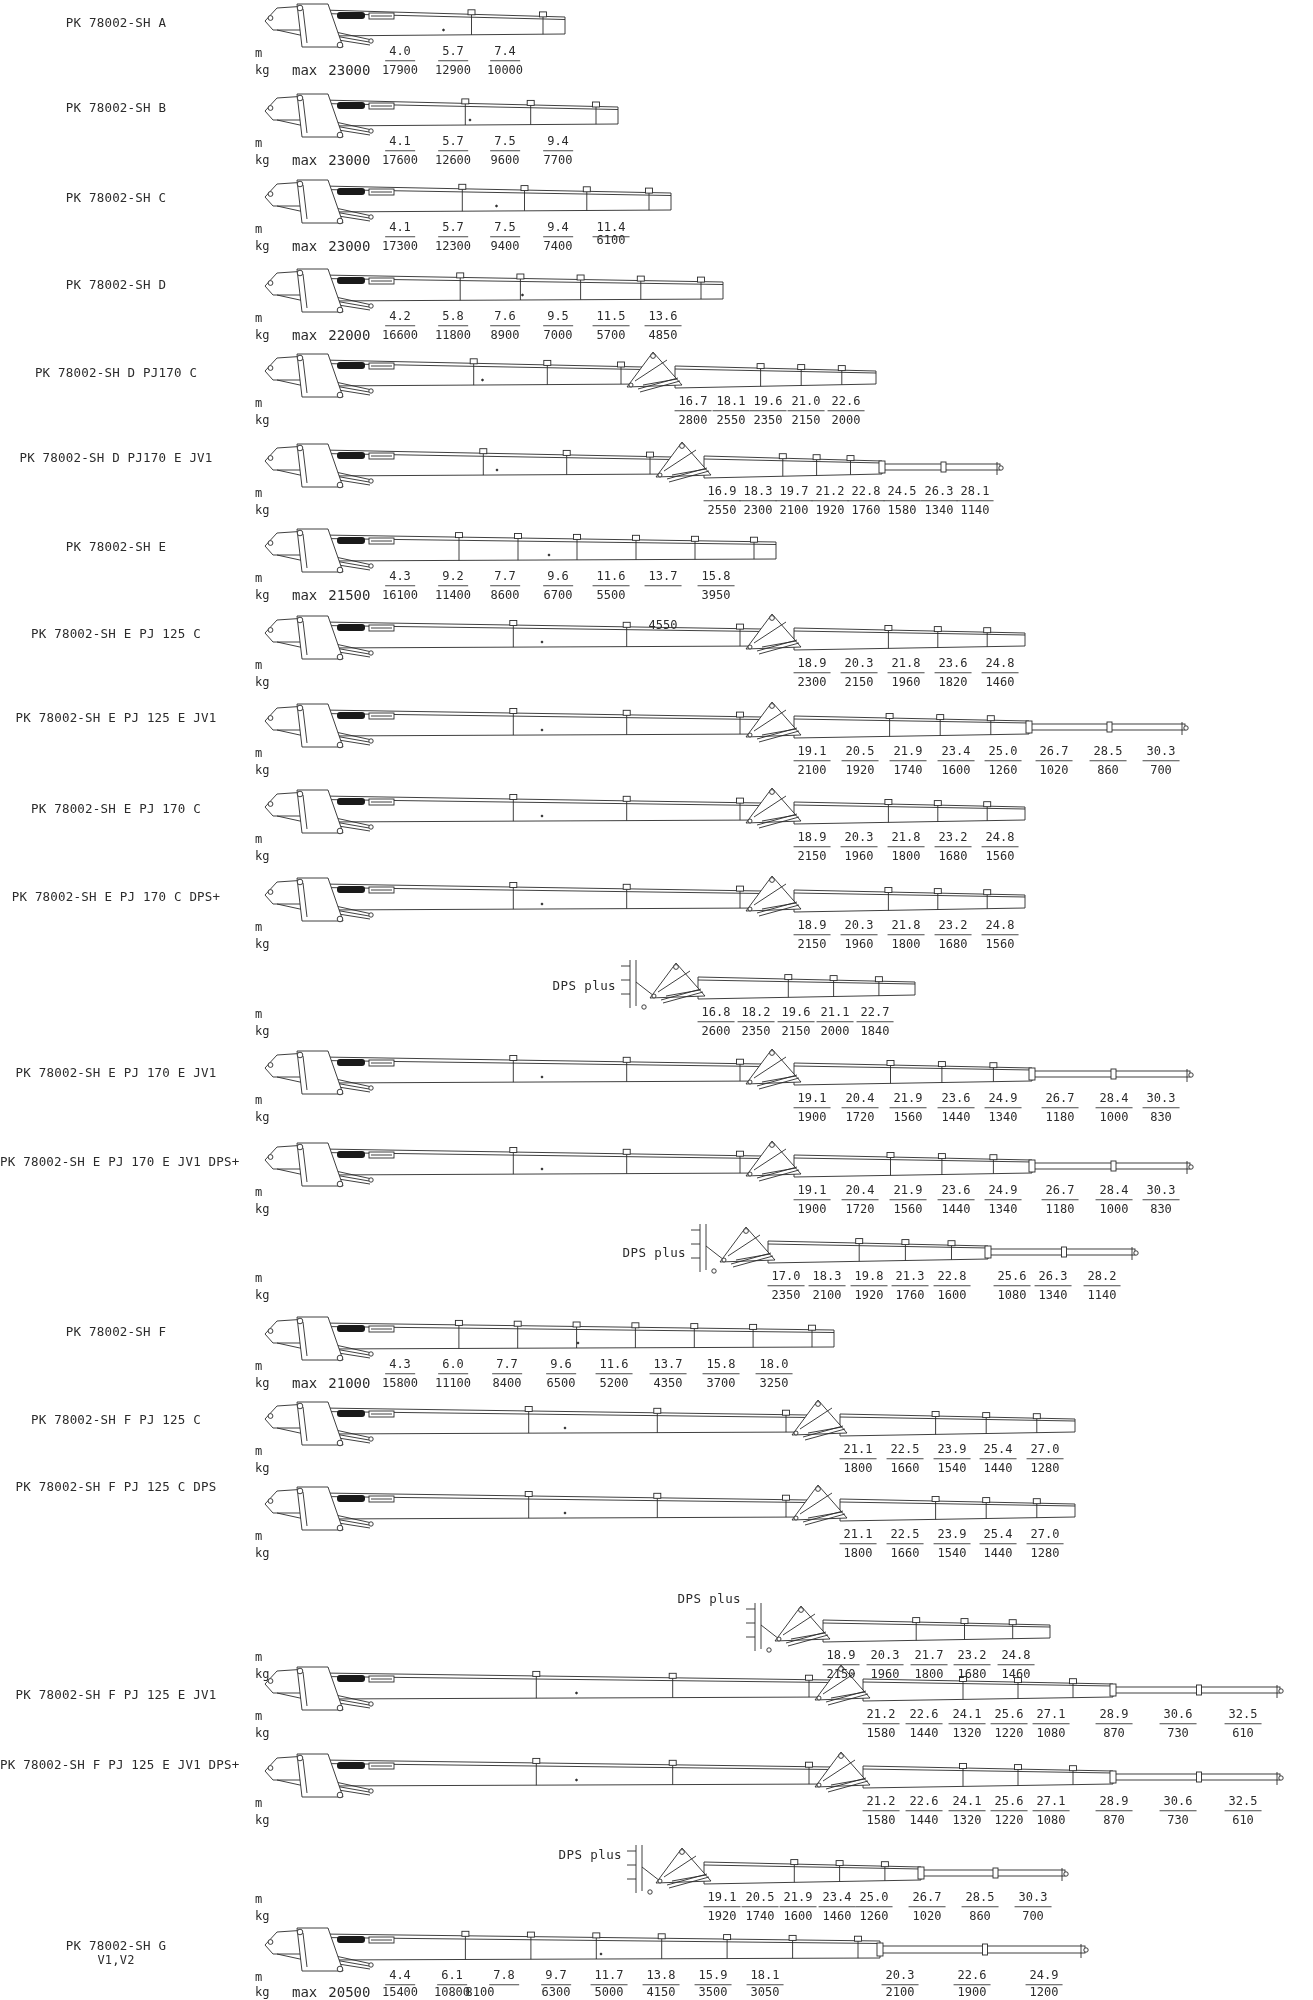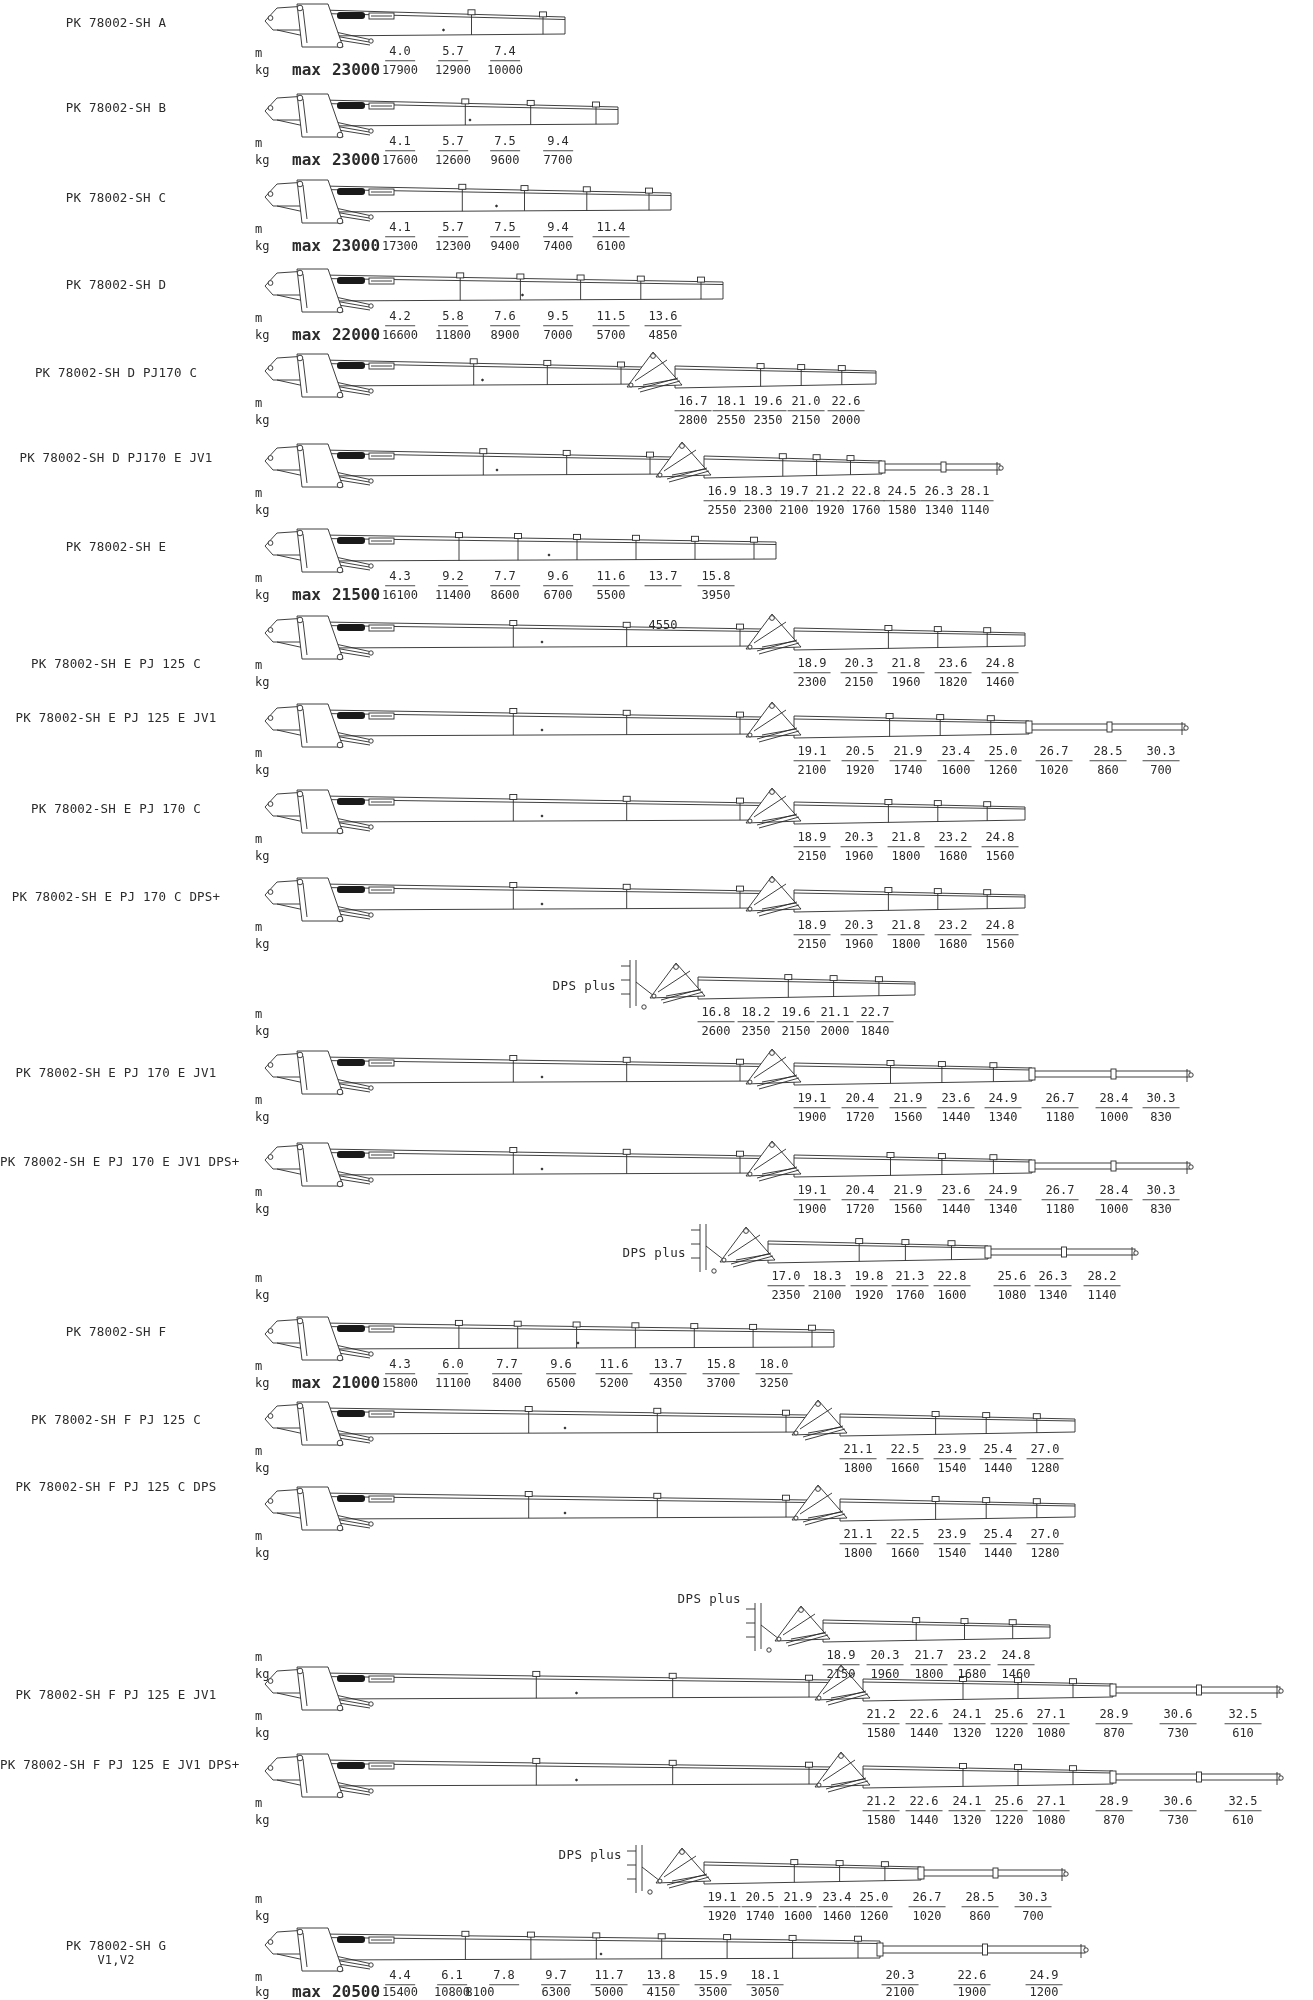--- a/index.html
+++ b/index.html
@@ -16,21 +16,21 @@
     position:absolute;left:0;width:232px;text-align:center;
     transform:translateY(-50%);
     font-size:12.5px;letter-spacing:0.2px;white-space:nowrap;line-height:14px;
   }
   .model-sub{display:block;font-size:12px;}
   .dps-label{
     position:absolute;transform:translate(-100%,-50%);
     font-size:12.5px;letter-spacing:0.4px;white-space:nowrap;
   }
   .unit{position:absolute;left:255px;font-size:12px;line-height:14px;transform:translateY(-50%);}
-  .maxgrp{position:absolute;left:292px;display:flex;gap:11px;font-size:16px;line-height:14px;transform:translateY(-50%);font-weight:bold;}
+  .maxgrp{position:absolute;left:292px;display:flex;gap:11px;font-size:14px;line-height:14px;transform:translateY(-50%);}
   .mval{
     position:absolute;transform:translate(-50%,-50%);
     font-size:12px;line-height:13px;
     border-bottom:1.2px solid #4a4a4a;padding:0 4px 1.5px 4px;white-space:nowrap;
   }
   .kgval{
     position:absolute;transform:translate(-50%,-50%);
     font-size:12px;line-height:14px;white-space:nowrap;
   }
 </style>
@@ -943,21 +943,21 @@
         </div>
         <span class="mval" style="left:400px;top:229px">4.1</span>
         <span class="kgval" style="left:400px;top:246px">17300</span>
         <span class="mval" style="left:453px;top:229px">5.7</span>
         <span class="kgval" style="left:453px;top:246px">12300</span>
         <span class="mval" style="left:505px;top:229px">7.5</span>
         <span class="kgval" style="left:505px;top:246px">9400</span>
         <span class="mval" style="left:558px;top:229px">9.4</span>
         <span class="kgval" style="left:558px;top:246px">7400</span>
         <span class="mval" style="left:611px;top:229px">11.4</span>
-        <span class="kgval" style="left:611px;top:246px">6100</span>
+        <span class="kgval" style="left:611px;top:240px">6100</span>
       </div>
       <div class="row">
         <div class="model-label" style="top:285px">PK 78002-SH D</div>
         <div class="unit" style="top:318px">m</div>
         <div class="unit" style="top:335px">kg</div>
         <div class="maxgrp" style="top:335px">
           <span>max</span>
           <span>22000</span>
         </div>
         <span class="mval" style="left:400px;top:318px">4.2</span>
@@ -1026,21 +1026,21 @@
         <span class="mval" style="left:558px;top:578px">9.6</span>
         <span class="kgval" style="left:558px;top:595px">6700</span>
         <span class="mval" style="left:611px;top:578px">11.6</span>
         <span class="kgval" style="left:611px;top:595px">5500</span>
         <span class="mval" style="left:663px;top:578px">13.7</span>
         <span class="kgval" style="left:663px;top:625px">4550</span>
         <span class="mval" style="left:716px;top:578px">15.8</span>
         <span class="kgval" style="left:716px;top:595px">3950</span>
       </div>
       <div class="row">
-        <div class="model-label" style="top:664px">PK 78002-SH E PJ 125 C</div>
+        <div class="model-label" style="top:634px">PK 78002-SH E PJ 125 C</div>
         <div class="unit" style="top:665px">m</div>
         <div class="unit" style="top:682px">kg</div>
         <span class="mval" style="left:812px;top:665px">18.9</span>
         <span class="kgval" style="left:812px;top:682px">2300</span>
         <span class="mval" style="left:859px;top:665px">20.3</span>
         <span class="kgval" style="left:859px;top:682px">2150</span>
         <span class="mval" style="left:906px;top:665px">21.8</span>
         <span class="kgval" style="left:906px;top:682px">1960</span>
         <span class="mval" style="left:953px;top:665px">23.6</span>
         <span class="kgval" style="left:953px;top:682px">1820</span>

